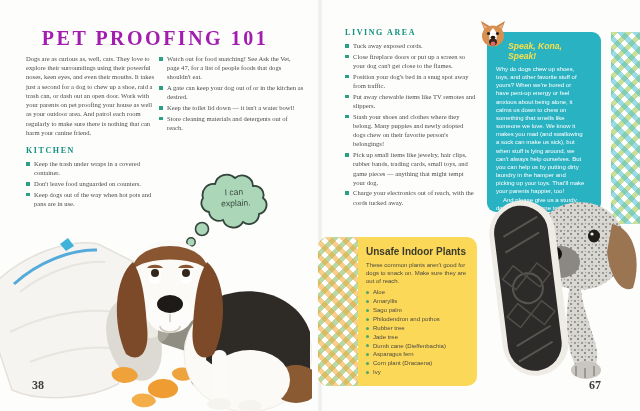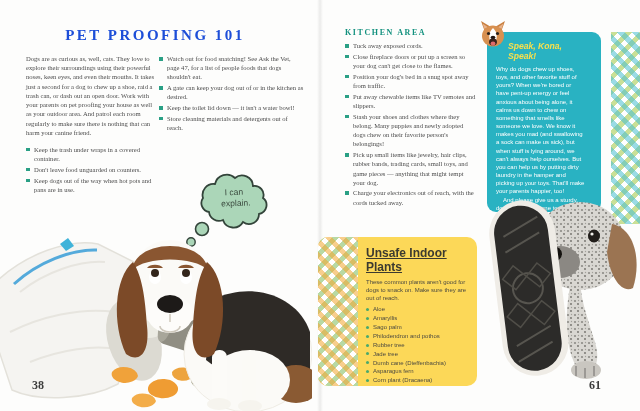--- a/index.html
+++ b/index.html
@@ -1,21 +1,21 @@
 <!DOCTYPE html>
 <html><head>
 <meta charset="utf-8">
 <style>
   html,body{margin:0;padding:0;}
   body{width:640px;height:411px;background:#fdfdfc;position:relative;overflow:hidden;
        font-family:"Liberation Serif", serif;color:#4c4c4c;}
   .fold{position:absolute;left:317px;top:0;width:6px;height:411px;
         background:linear-gradient(90deg,rgba(0,0,0,0) 0%,rgba(0,0,0,0.07) 50%,rgba(0,0,0,0) 100%);}
   .page-title{position:absolute;left:15px;top:27px;width:280px;text-align:center;
-        font-size:15px;font-weight:bold;letter-spacing:2.5px;color:#1d4ed8;}
+        font-size:20px;font-weight:bold;letter-spacing:2.5px;color:#a21caf;}
   .col{position:absolute;font-size:6.6px;line-height:1.4;}
   .col1{left:26px;top:54px;width:130px;}
   .col2{left:159px;top:54px;width:145px;}
   .col3{left:345px;top:27px;width:131px;}
   .intro{margin:0 0 8px 0;}
   .heading{font-size:8px;font-weight:bold;letter-spacing:1.6px;color:#12917e;margin:8px 0 3px 0;}
   .heading.first{margin-top:0;}
   .bullet{position:relative;padding-left:8px;margin-bottom:1.5px;}
   .bullet::before{content:"";position:absolute;left:0;top:3px;width:3.5px;height:3.5px;background:#2aa085;}
   .pagenum{position:absolute;font-size:12px;font-weight:bold;color:#3c3c3c;}
@@ -37,37 +37,38 @@
           repeating-linear-gradient(45deg, rgba(72,190,208,0.55) 0 5px, rgba(0,0,0,0) 5px 10px),
           repeating-linear-gradient(135deg, rgba(158,198,66,0.55) 0 5px, rgba(0,0,0,0) 5px 10px);}
   
   .plants-box{position:absolute;left:318px;top:237px;width:159px;height:149px;
         background:#fcd858;border-radius:10px;overflow:hidden;}
   .plants-gingham{position:absolute;left:0;top:0;width:40px;height:100%;background-color:#fff;
         background-image:
           repeating-linear-gradient(45deg, rgba(242,166,48,0.55) 0 5px, rgba(0,0,0,0) 5px 10px),
           repeating-linear-gradient(135deg, rgba(126,186,90,0.55) 0 5px, rgba(0,0,0,0) 5px 10px);}
   .plants-content{position:absolute;left:48px;top:9px;width:104px;font-family:"Liberation Sans", sans-serif;}
-  .plants-title{font-size:12px;font-weight:bold;color:#3c3a30;margin:0 0 4px 0;text-decoration:underline;}
+  .plants-title{font-size:10px;font-weight:bold;color:#3c3a30;margin:0 0 4px 0;}
   .plants-intro{font-size:6px;line-height:1.35;color:#4c4a40;margin:0 0 3px 0;}
   .plant-item{font-size:6px;line-height:1.48;color:#4c4a40;padding-left:7px;position:relative;}
   .plant-item::before{content:"";position:absolute;left:0;top:2.8px;width:3px;height:3px;
         border-radius:50%;background:#4aa96c;}
   .bubble-text{font-family:"Liberation Sans", sans-serif;}
 </style>
 </head>
 <body>
 
 <div class="fold"></div>
 
 <div>
   <div class="page-title">PET PROOFING 101</div>
 
   <div class="col col1">
     <p class="intro">Dogs are as curious as, well, cats. They love to explore their surroundings using their powerful noses, keen eyes, and even their mouths. It takes just a second for a dog to chew up a shoe, raid a trash can, or dash out an open door. Work with your parents on pet proofing your house as well as your outdoor area. And patrol each room regularly to make sure there is nothing that can harm your canine friend.</p>
+    <div class="heading">KITCHEN</div>
     <div class="bullet">Keep the trash under wraps in a covered container.</div>
     <div class="bullet">Don't leave food unguarded on counters.</div>
     <div class="bullet">Keep dogs out of the way when hot pots and pans are in use.</div>
   </div>
 
   <div class="col col2">
     <div class="bullet">Watch out for food snatching! See Ask the Vet, page 47, for a list of people foods that dogs shouldn't eat.</div>
     <div class="bullet">A gate can keep your dog out of or in the kitchen as desired.</div>
     <div class="bullet">Keep the toilet lid down — it isn't a water bowl!</div>
     <div class="bullet">Store cleaning materials and detergents out of reach.</div>
@@ -128,21 +129,21 @@
     <ellipse cx="170" cy="82" rx="13" ry="9" fill="#1d1a18"></ellipse>
     <path d="M170,92 L170,100 M 160,104 a10,6 0 0 0 20,0" fill="none" stroke="#cfc9bd" stroke-width="1.5"></path>
   </svg>
 
   <div class="pagenum" id="pnum-left">38</div>
 </div>
 
 <div>
 
   <div class="col col3">
-    <div class="heading first">KITCHEN AREA</div>
+    <div class="heading first">LIVING AREA</div>
     <div class="bullet">Tuck away exposed cords.</div>
     <div class="bullet">Close fireplace doors or put up a screen so your dog can't get close to the flames.</div>
     <div class="bullet">Position your dog's bed in a snug spot away from traffic.</div>
     <div class="bullet">Put away chewable items like TV remotes and slippers.</div>
     <div class="bullet">Stash your shoes and clothes where they belong. Many puppies and newly adopted dogs chew on their favorite person's belongings!</div>
     <div class="bullet">Pick up small items like jewelry, hair clips, rubber bands, trading cards, small toys, and game pieces — anything that might tempt your dog.</div>
     <div class="bullet">Charge your electronics out of reach, with the cords tucked away.</div>
   </div>
 
   <div class="gingham-right"></div>
@@ -214,14 +215,14 @@
     <g transform="rotate(-7 48 95)">
       <rect x="14" y="6" width="66" height="176" rx="33" fill="#efece6"></rect>
       <rect x="19" y="11" width="54" height="166" rx="27" fill="#2c2b29"></rect>
       <circle cx="46" cy="94" r="15" fill="none" stroke="#57554f" stroke-width="2"></circle>
       <path d="M28,40 L64,24 M28,56 L64,40 M28,150 L64,134 M28,166 L64,150" stroke="#57554f" stroke-width="2" fill="none"></path>
       <path d="M34,70 l12,12 l-12,12 l-12,-12 Z M58,70 l12,12 l-12,12 l-12,-12 Z" fill="none" stroke="#504e48" stroke-width="1.5"></path>
       <path d="M34,108 l12,12 l-12,12 l-12,-12 Z M58,108 l12,12 l-12,12 l-12,-12 Z" fill="none" stroke="#504e48" stroke-width="1.5"></path>
     </g>
   </svg>
 
-  <div class="pagenum" id="pnum-right">61</div>
+  <div class="pagenum" id="pnum-right">67</div>
 </div>
 
 </body></html>

